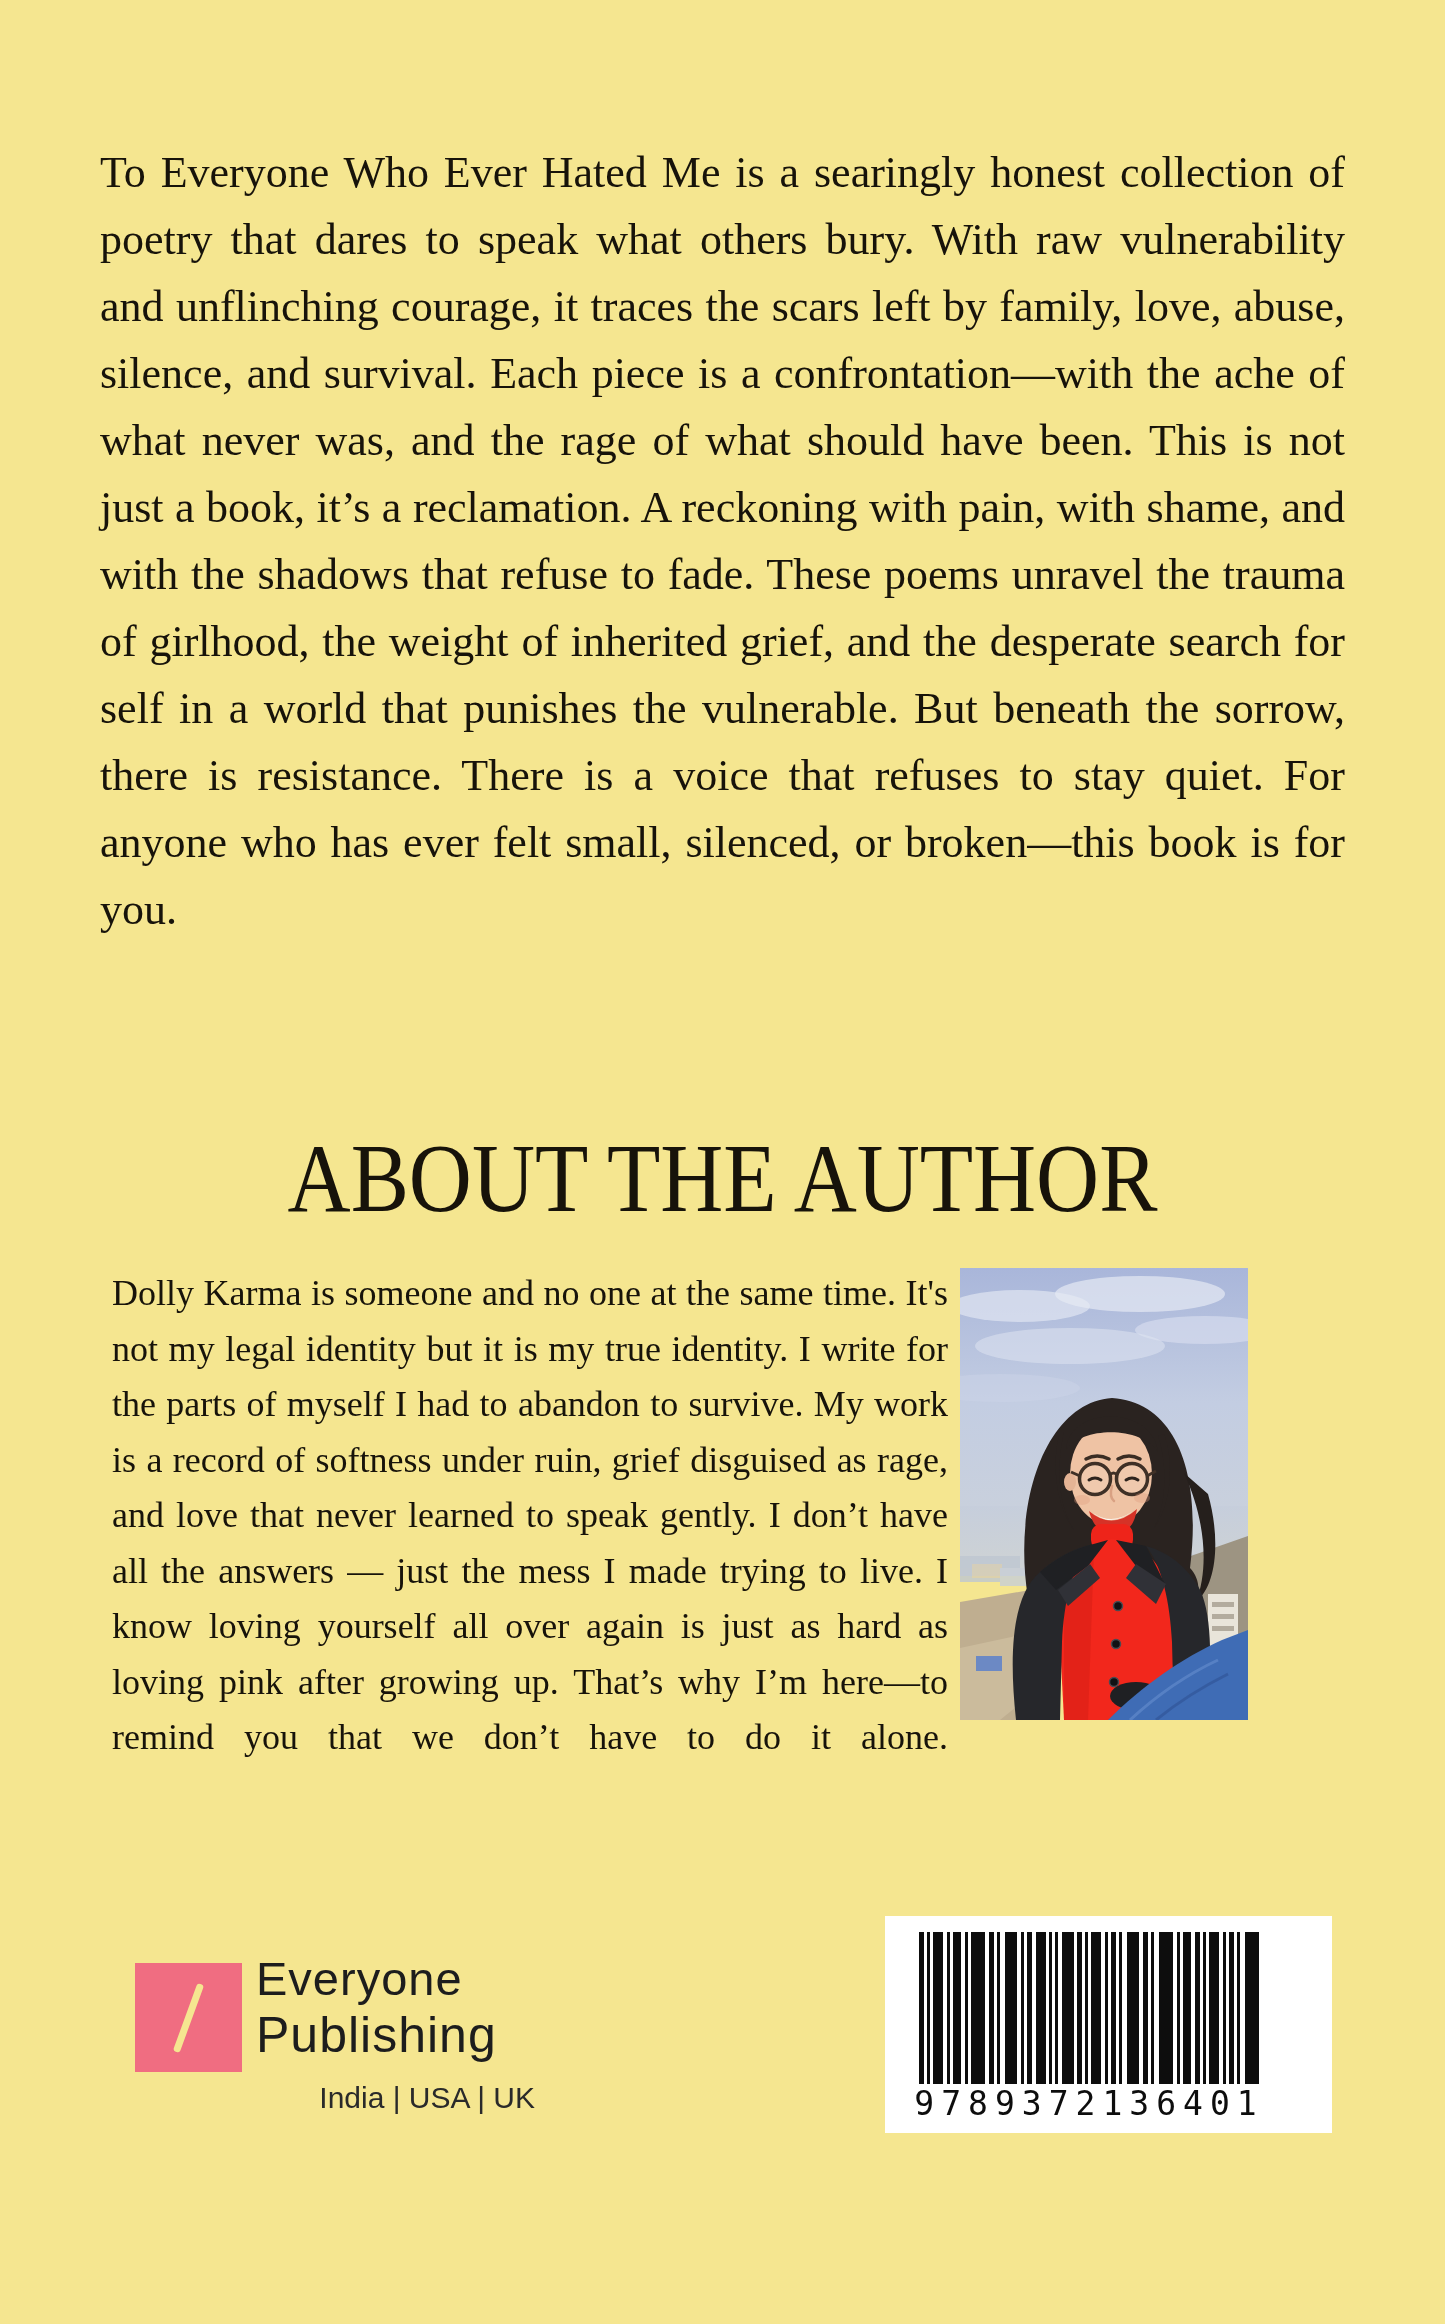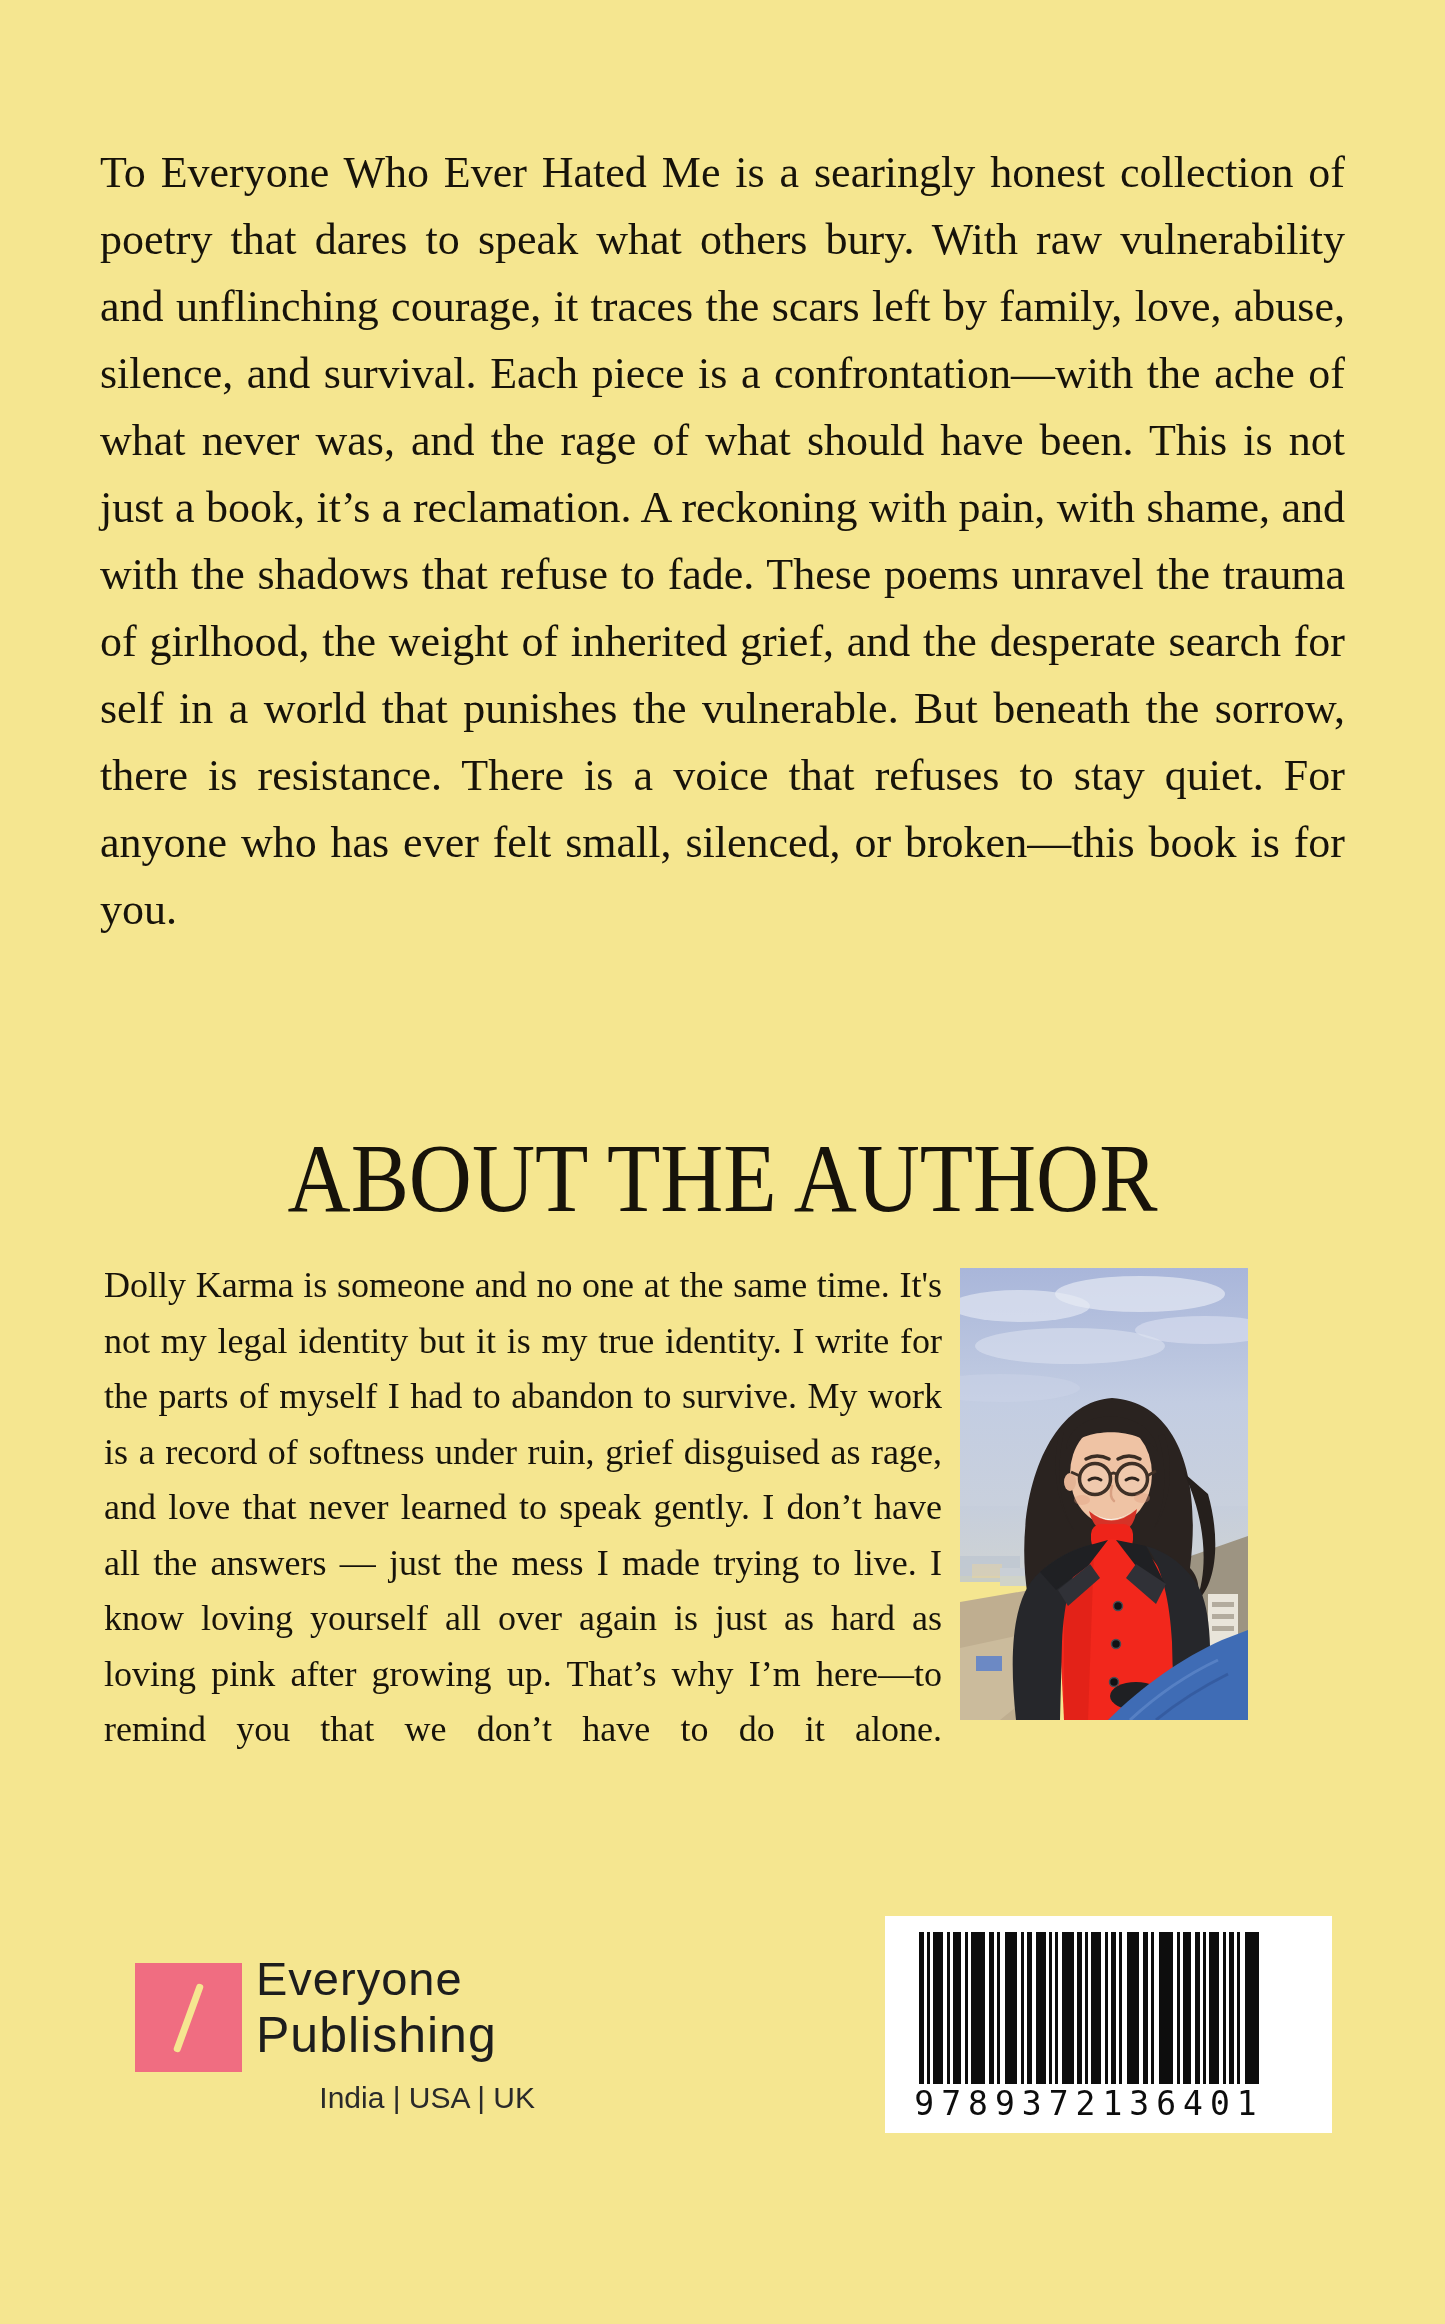--- a/index.html
+++ b/index.html
@@ -29,21 +29,21 @@
     transform:scaleX(0.9);
     transform-origin:50% 50%;
     white-space:nowrap;
   }
   .bio-row{
     position:absolute;
     left:100px; top:1254px; width:1148px;
     display:flex; align-items:flex-start;
   }
   .bio{
-    margin:4px;
+    margin:12px;
     width:838px;
     font-size:36px; line-height:55.5px;
     text-align:justify; text-align-last:justify;
     color:#17130a;
   }
   .photo{
     margin-left:auto;
     margin-top:14px;
     width:288px; height:452px;
     flex:0 0 288px;

